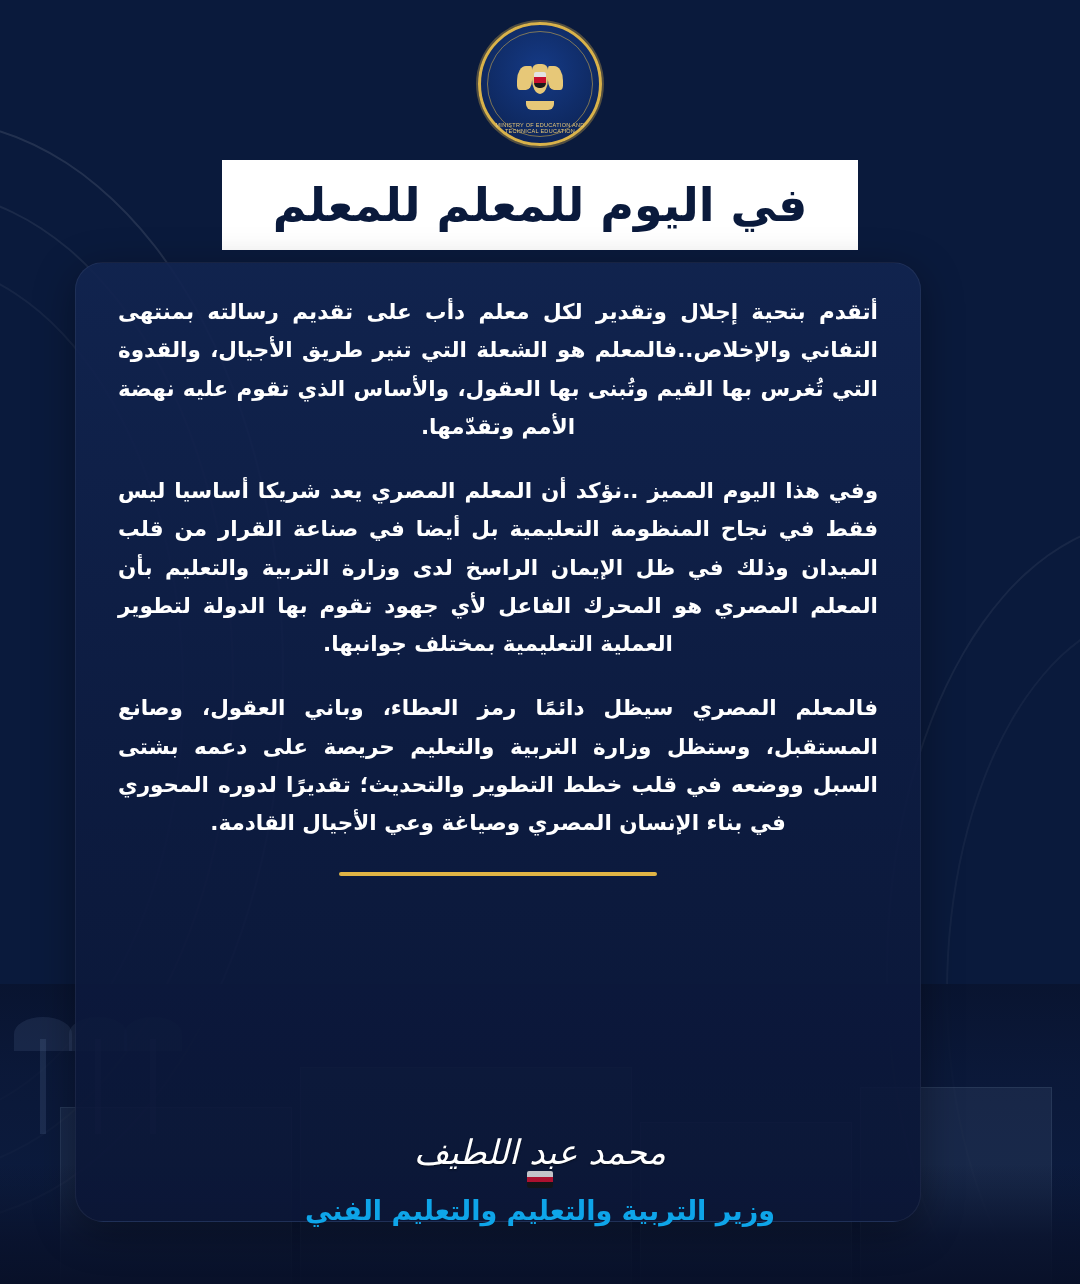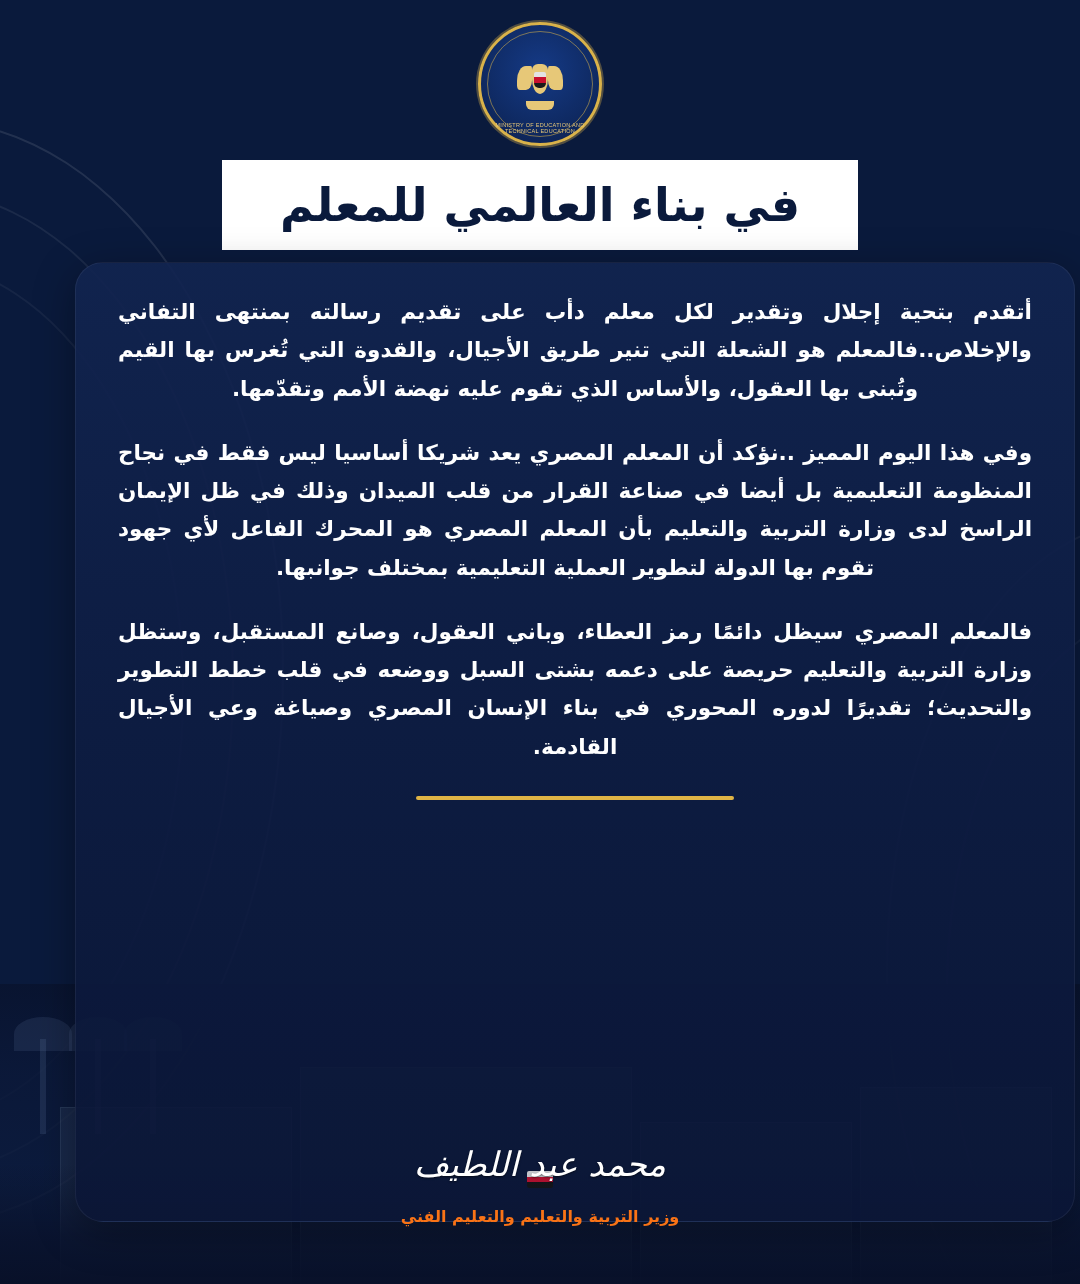--- a/index.html
+++ b/index.html
@@ -167,21 +167,21 @@
     line-height: 1;
     font-family: "DejaVu Sans", sans-serif;
     white-space: nowrap;
   }
 
   
   .card {
     position: absolute;
     top: 262px;
     left: 75px;
-    width: 1000px;
+    width: 846px;
     height: 960px;
     border-radius: 28px;
     background: linear-gradient(180deg, rgba(18,36,80,0.92) 0%, rgba(14,28,66,0.92) 50%, rgba(11,22,54,0.92) 100%);
     border: 1px solid rgba(255,255,255,0.06);
     box-shadow: 0 10px 40px rgba(0,0,0,0.35);
     padding: 30px 42px 0 42px;
     box-sizing: border-box;
   }
 
   .para {
@@ -214,22 +214,22 @@
   .signature {
     color: #ffffff;
     font-size: 34px;
     font-family: "DejaVu Serif", serif;
     font-style: italic;
     letter-spacing: 1px;
     margin-bottom: 23px;
     text-shadow: 0 1px 2px rgba(0,0,0,0.5);
   }
   .sign-title {
-    color: #f97316;
-    font-size: 16px;
+    color: #0ea5e9;
+    font-size: 27px;
     font-weight: bold;
     font-family: "DejaVu Sans", sans-serif;
   }
   .flag-chip {
     position: absolute;
     left: 50%;
     transform: translateX(-50%);
     bottom: 96px;
     width: 26px;
     height: 17px;
@@ -268,21 +268,21 @@
         <div class="wing r"></div>
         <div class="body"></div>
         <div class="shield"></div>
         <div class="tail"></div>
       </div>
       <div class="logo-caption">MINISTRY OF EDUCATION AND TECHNICAL EDUCATION</div>
     </div>
   </div>
 
   <div class="headline-band">
-    <div class="title">في بناء العالمي للمعلم</div>
+    <div class="title">في اليوم للمعلم للمعلم</div>
   </div>
 
   <div class="card">
     <p class="para">أتقدم بتحية إجلال وتقدير لكل معلم دأب على تقديم رسالته بمنتهى التفاني والإخلاص..فالمعلم هو الشعلة التي تنير طريق الأجيال، والقدوة التي تُغرس بها القيم وتُبنى بها العقول، والأساس الذي تقوم عليه نهضة الأمم وتقدّمها.</p>
     <p class="para">وفي هذا اليوم المميز ..نؤكد أن المعلم المصري يعد شريكا أساسيا ليس فقط في نجاح المنظومة التعليمية بل أيضا في صناعة القرار من قلب الميدان وذلك في ظل الإيمان الراسخ لدى وزارة التربية والتعليم بأن المعلم المصري هو المحرك الفاعل لأي جهود تقوم بها الدولة لتطوير العملية التعليمية بمختلف جوانبها.</p>
     <p class="para">فالمعلم المصري سيظل دائمًا رمز العطاء، وباني العقول، وصانع المستقبل، وستظل وزارة التربية والتعليم حريصة على دعمه بشتى السبل ووضعه في قلب خطط التطوير والتحديث؛ تقديرًا لدوره المحوري في بناء الإنسان المصري وصياغة وعي الأجيال القادمة.</p>
     <div class="divider"></div>
   </div>
 
   <div class="flag-chip"></div>

